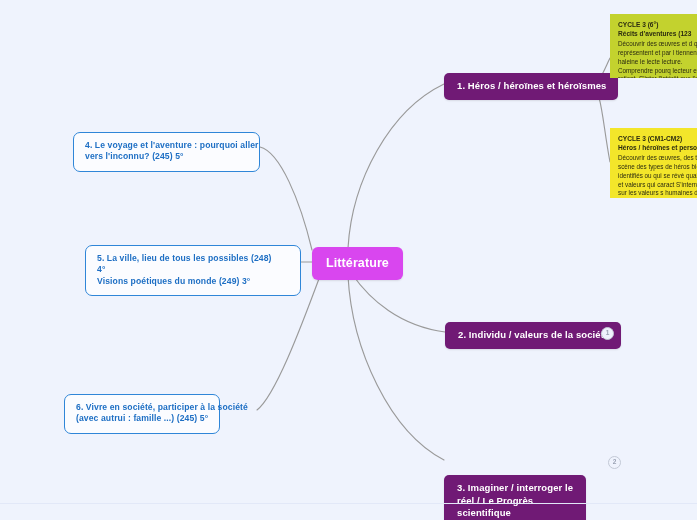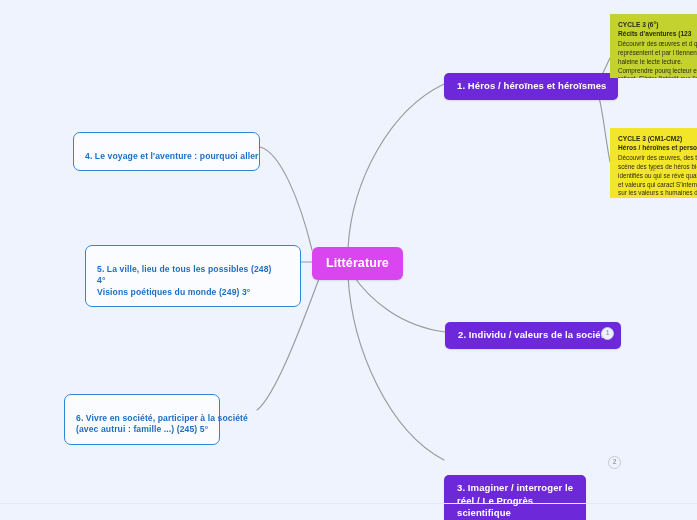--- a/index.html
+++ b/index.html
@@ -40,38 +40,38 @@
     font-size: 12.5px;
     border-radius: 6px;
     padding: 8px 14px;
     text-align: center;
     white-space: nowrap;
     box-shadow: 0 1px 2px rgba(0,0,0,0.10);
   }
 
   
   .red-node {
-    background: #6d28d9;
+    background: #701a75;
     color: #ffffff;
     font-weight: bold;
     font-size: 9.5px;
     border-radius: 5px;
     padding: 7px 12px 7px 13px;
     box-shadow: 0 1px 2px rgba(0,0,0,0.10);
   }
 
   
   .blue-node {
     background: #fbfcff;
     color: #1e6fc4;
     font-weight: bold;
     font-size: 8.6px;
     border: 1.3px solid #2f86d8;
     border-radius: 7px;
-    padding: 18px 11px 8px 11px;
+    padding: 7px 11px 8px 11px;
   }
   .blue-node .ln { display: block; white-space: nowrap; }
 
   
   .note {
     position: absolute;
     box-sizing: border-box;
     padding: 6px 7px 7px 8px;
     font-size: 6.3px;
     line-height: 1.42;
@@ -152,20 +152,21 @@
   <div class="collapse-badge" style="left:601px; top:327px;">1</div>
 
   <div class="node red-node" style="left:444px; top:447px; width:142px;margin-top:28px;">
     <span class="ln">3. Imaginer / interroger le réel / Le</span>
     <span class="ln">Progrès scientifique</span>
   </div>
   <div class="collapse-badge" style="left:608px; top:456px;">2</div>
 
   <div class="node blue-node" style="left:73px; top:132px; width:187px;">
     <span class="ln">4. Le voyage et l'aventure : pourquoi aller</span>
+    <span class="ln">vers l'inconnu? (245) 5°</span>
   </div>
 
   <div class="node blue-node" style="left:85px; top:245px; width:216px;">
     <span class="ln">5. La ville, lieu de tous les possibles (248)</span>
     <span class="ln">4°</span>
     <span class="ln">Visions poétiques du monde (249) 3°</span>
   </div>
 
   <div class="node blue-node" style="left:64px; top:394px; width:156px;">
     <span class="ln">6. Vivre en société, participer à la société</span>

